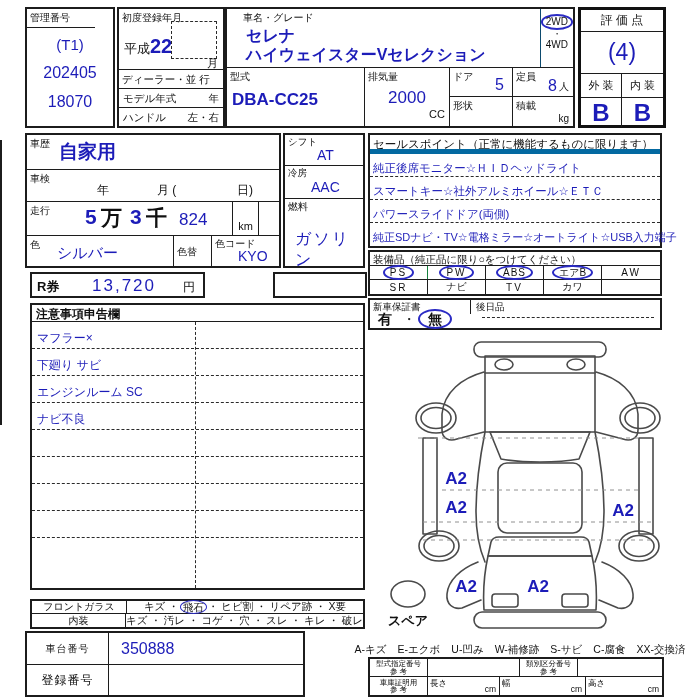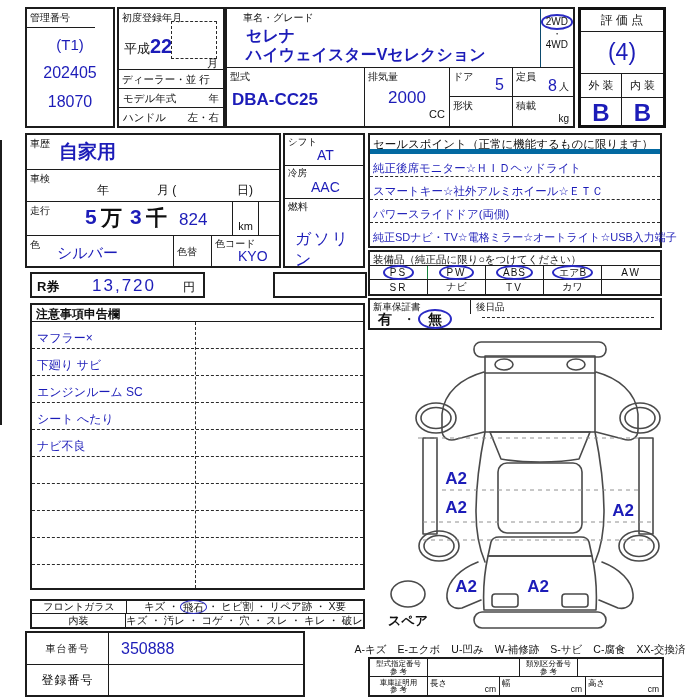--- a/index.html
+++ b/index.html
@@ -224,21 +224,20 @@
   </div>
 
   <div class="abs b2" style="left:273px;top:272px;width:94px;height:26px;"></div>
 
   <div class="abs b2" style="left:30px;top:303px;width:335px;height:287px;">
     <div style="height:17px;border-bottom:1px solid #1c1c1c;font-size:12px;font-weight:bold;padding:1px 4px;box-sizing:border-box;">注意事項申告欄</div>
     <div class="abs" style="left:163px;top:17px;width:1px;height:266px;border-left:1px dashed #2a2a2a;"></div>
     <div class="cell dashb" style="height:27px;padding:6px 5px 0;"><span class="v" style="font-size:12px;">マフラー×</span></div>
     <div class="cell dashb" style="height:27px;padding:6px 5px 0;"><span class="v" style="font-size:12px;">下廻り サビ</span></div>
     <div class="cell dashb" style="height:27px;padding:6px 5px 0;"><span class="v" style="font-size:12px;">エンジンルーム SC</span></div>
-    <div class="cell dashb" style="height:27px;padding:6px 5px 0;"><span class="v" style="font-size:12px;">シート へたり</span></div>
     <div class="cell dashb" style="height:27px;padding:6px 5px 0;"><span class="v" style="font-size:12px;">ナビ不良</span></div>
     <div class="cell dashb" style="height:27px;"><span class="v" style="font-size:12px;"></span></div>
     <div class="cell dashb" style="height:27px;"><span class="v" style="font-size:12px;"></span></div>
     <div class="cell dashb" style="height:27px;"><span class="v" style="font-size:12px;"></span></div>
     <div class="cell dashb" style="height:27px;"><span class="v" style="font-size:12px;"></span></div>
     <div class="cell" style="height:26px;"><span class="v" style="font-size:12px;"></span></div>
   </div>
 
   <div class="abs" style="left:378px;top:332px;width:300px;height:310px;">
     <svg viewBox="0 0 300 310" width="300" height="310" xmlns="http://www.w3.org/2000/svg">

